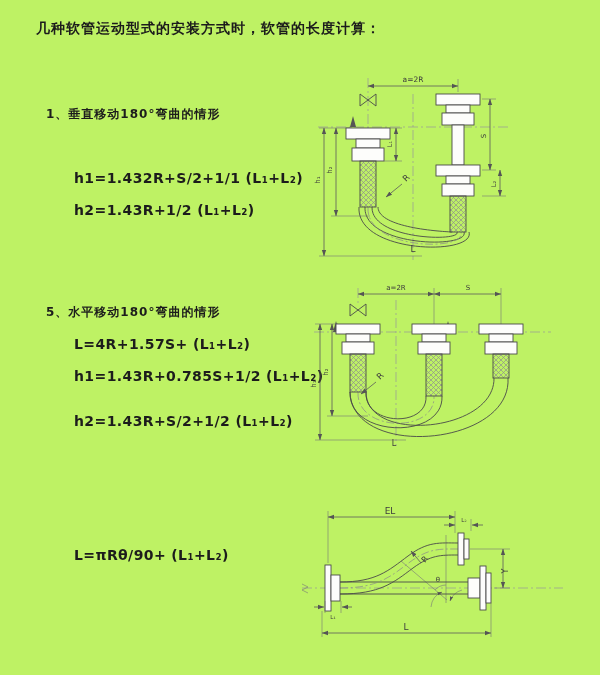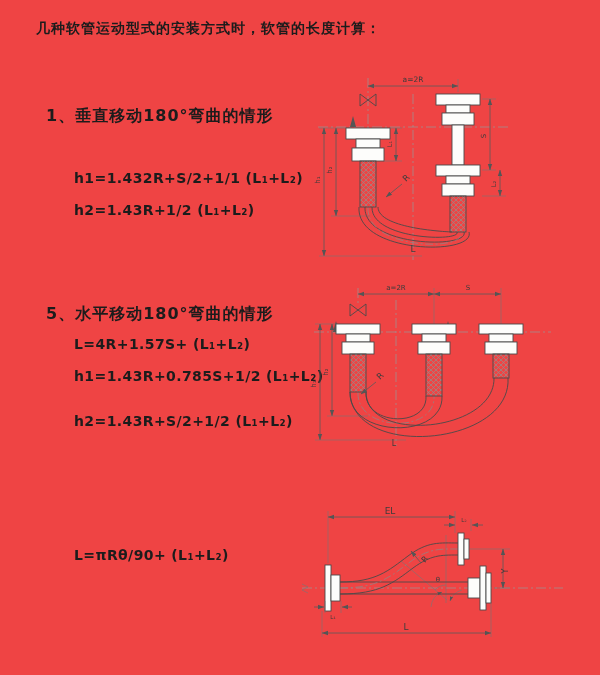--- a/index.html
+++ b/index.html
@@ -1,27 +1,27 @@
 <!DOCTYPE html>
 <html><head>
 <meta charset="utf-8">
 <style>
   html,body { margin:0; padding:0; background:#ffffff; }
   .page {
-    position:relative; width:600px; height:675px; background:#ef4444;
+    position:relative; width:600px; height:675px; background:#bef264;
     font-family:"DejaVu Sans","Liberation Sans",sans-serif; color:#1c1c1c;
     overflow:hidden;
   }
   .title {
     position:absolute; left:36px; top:20px;
     font-size:14px; font-weight:bold; letter-spacing:1px; white-space:nowrap;
   }
   .heading {
     position:absolute; left:46px;
-    font-size:16px; font-weight:bold; letter-spacing:1px; white-space:nowrap;
+    font-size:12px; font-weight:bold; letter-spacing:1px; white-space:nowrap;
   }
   .formula {
     position:absolute; left:74px;
     font-size:14px; font-weight:bold; letter-spacing:0.4px; white-space:nowrap;
   }
   svg.diagram { position:absolute; overflow:visible; }
   svg text { font-family:"DejaVu Sans","Liberation Sans",sans-serif; fill:#3c3c3c; }
   .ol   { stroke:#4a4a4a; stroke-width:0.9; fill:#fdfdfb; }
   .hatch{ stroke:#4a4a4a; stroke-width:0.9; fill:url(#bh); }
   .hl   { stroke:#4a4a4a; stroke-width:0.9; fill:none; }

